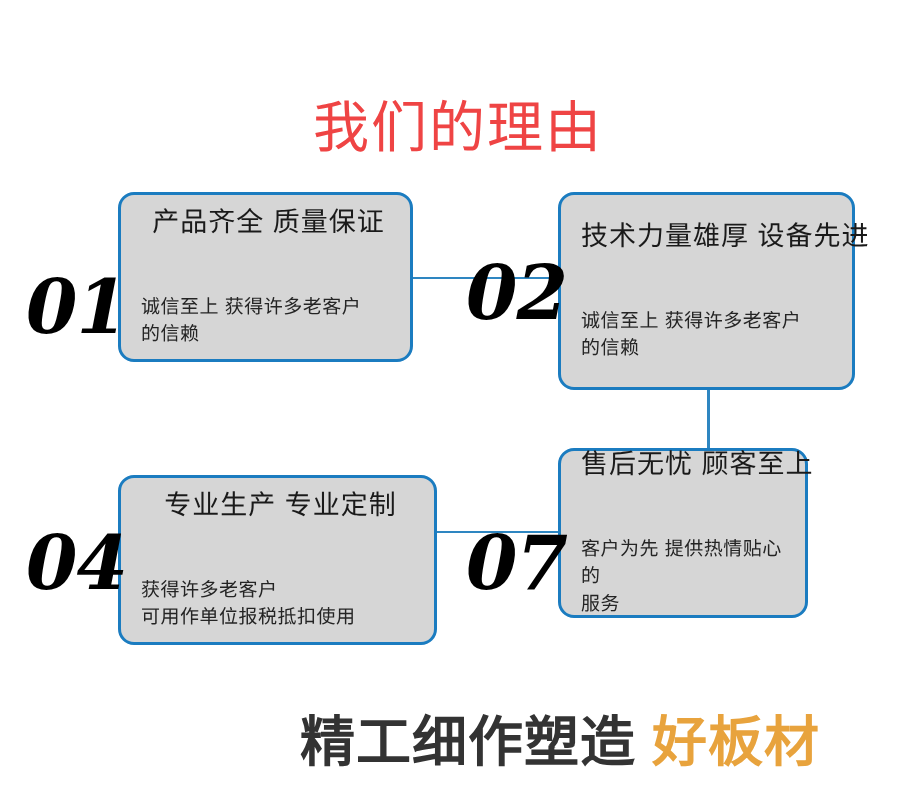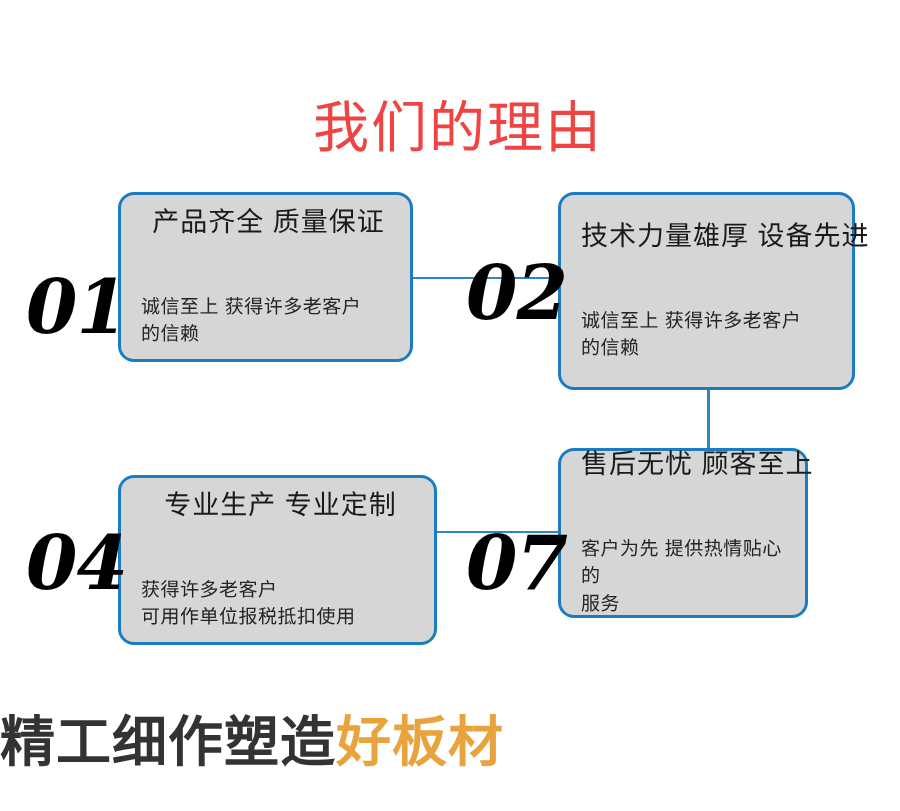--- a/index.html
+++ b/index.html
@@ -133,22 +133,23 @@
 
   
   .footer {
     position: absolute;
     left: 0;
     top: 702px;
     width: 820px;
     height: 80px;
     display: flex;
     align-items: center;
-    justify-content: flex-start;
-    white-space: nowrap;
+    justify-content: flex-end;
+    white-space: nowrap;
+    gap: 16px;
   }
   .footer-dark {
     font-size: 55px;
     font-weight: bold;
     color: #333333;
     line-height: 1;
     letter-spacing: 1px;
   }
   .footer-accent {
     font-size: 55px;

